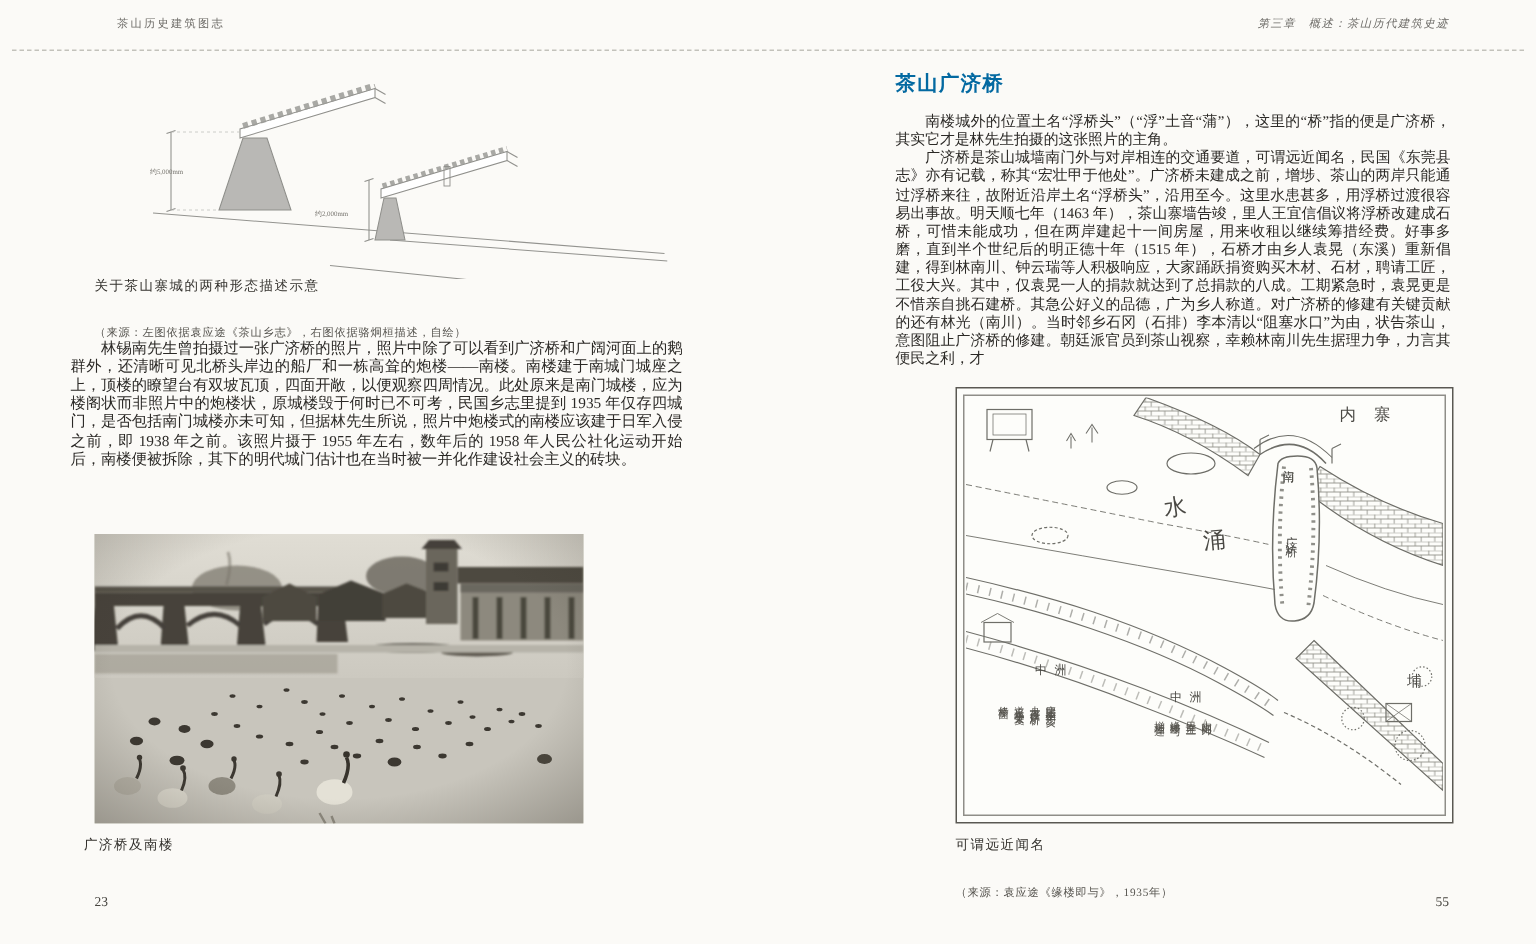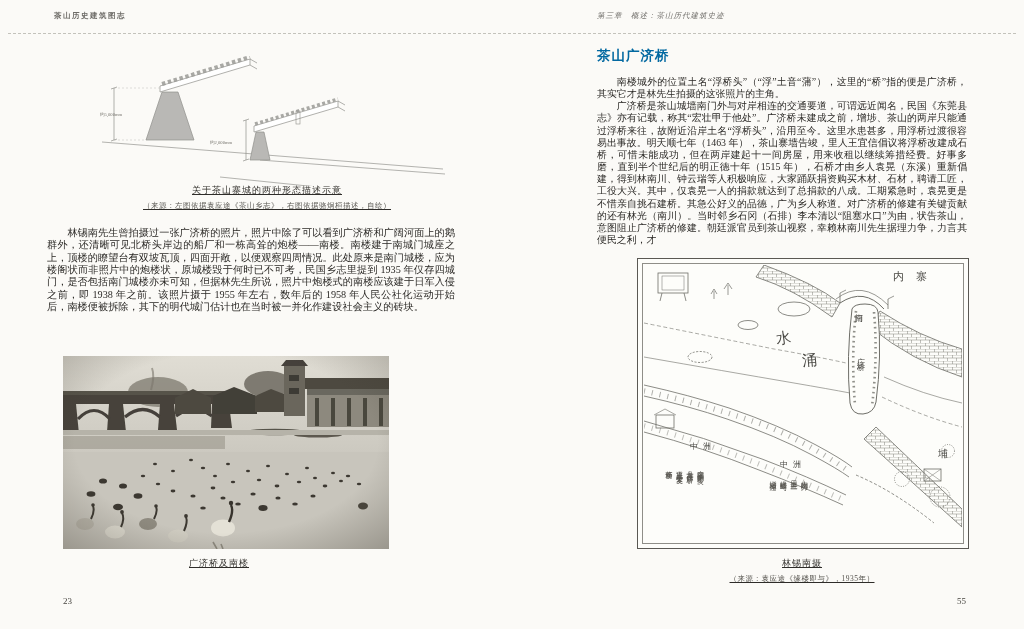--- a/index.html
+++ b/index.html
@@ -1,35 +1,35 @@
 <!DOCTYPE html>
 <html><head>
 <meta charset="utf-8">
 <style>
   html,body{margin:0;padding:0;background:#fbfaf7;}
   .spread{position:relative;width:1024px;height:629px;background:#fbfaf7;overflow:hidden;
           font-family:"Liberation Serif","DejaVu Serif",serif;color:#2e2c29;}
   .rule{position:absolute;top:33px;left:8px;right:8px;border-top:1px dashed #c3c2bb;height:0;}
   .runhead{position:absolute;top:11px;font-size:7.5px;color:#6e6c68;letter-spacing:1.5px;}
-  .runhead.lft{left:54px;font-weight:bold;}
-  .runhead.rgt{left:597px;width:369px;font-style:italic;letter-spacing:1px;}
+  .runhead.lft{left:78px;font-weight:normal;}
+  .runhead.rgt{left:597px;width:369px;text-align:right;font-style:italic;letter-spacing:1px;}
   .pagenum{position:absolute;top:596px;font-size:9px;color:#474540;}
   .pagenum.lft{left:63px;}
   .pagenum.rgt{left:597px;width:369px;text-align:right;}
 
   .bodytext{position:absolute;text-align:justify;color:#2b2926;}
   .bodytext p{margin:0;text-indent:2em;}
   .lp-body{left:47px;top:227px;width:408px;font-size:10.2px;line-height:12.35px;}
   .rp-body{left:597px;top:76px;width:370px;font-size:9.9px;line-height:12.15px;}
 
   .section-title{position:absolute;left:597px;top:47px;font-size:13.5px;font-weight:bold;color:#0369a1;letter-spacing:1px;}
 
-  .capblock{position:absolute;text-align:center;text-decoration:underline;}
+  .capblock{position:absolute;}
   .cap-title{font-size:9px;color:#33312d;letter-spacing:1px;}
-  .cap-src{font-size:7.5px;color:#56544f;margin-top:4px;letter-spacing:.5px;}
+  .cap-src{font-size:7.5px;color:#56544f;margin-top:20px;letter-spacing:.5px;}
 
   .diagram{position:absolute;left:100px;top:56px;width:345px;height:130px;}
   .photo{position:absolute;left:63px;top:356px;width:326px;height:193px;background:#cfccc3;}
   .map{position:absolute;left:637px;top:258px;width:330px;height:289px;background:#fdfdfa;border:1px solid #5a5853;}
   .map-inner{position:absolute;left:4px;top:4px;right:4px;bottom:4px;border:1px solid #8f8e88;}
   .map svg{position:absolute;left:6px;top:6px;}
   .mlabel{position:absolute;color:#4a4944;font-family:"Liberation Serif","DejaVu Serif",serif;}
   .vtext{writing-mode:vertical-rl;}
   .inscription{position:absolute;writing-mode:vertical-rl;font-size:7px;color:#55534d;letter-spacing:1px;}
   .inscription div{margin:0 1.5px;line-height:9px;}
@@ -296,19 +296,19 @@
     </div>
     <div class="inscription" style="left:128px;top:216px;height:62px;">
       <div>由南门外</div>
       <div>里许至三</div>
       <div>缘楼即与</div>
       <div>增埗相连</div>
     </div>
   </div>
 
   <div class="capblock" style="left:637px;top:557px;width:330px;">
-    <div class="cap-title">林锡南摄</div>
+    <div class="cap-title">可谓远近闻名</div>
     <div class="cap-src">（来源：袁应途《缘楼即与》，1935年）</div>
   </div>
 
   <div class="pagenum rgt">55</div>
 
 </div>
 
 </body></html>

